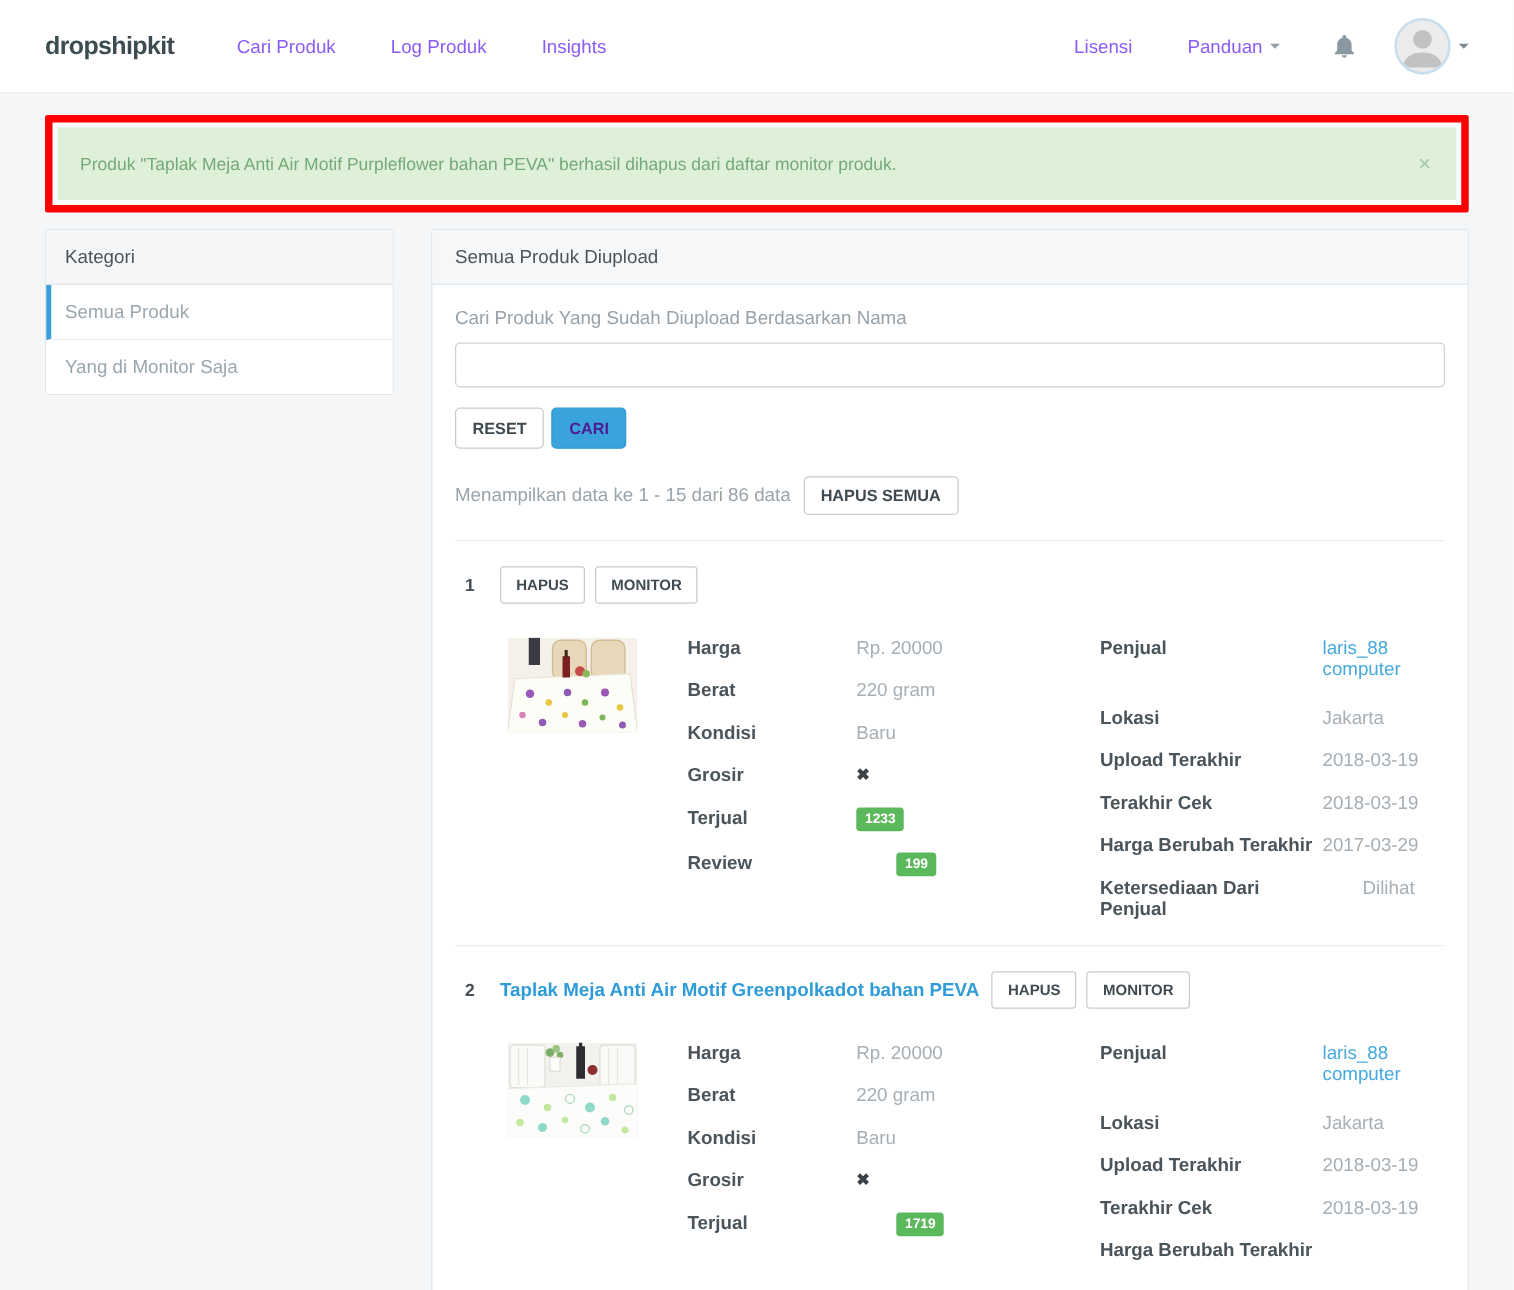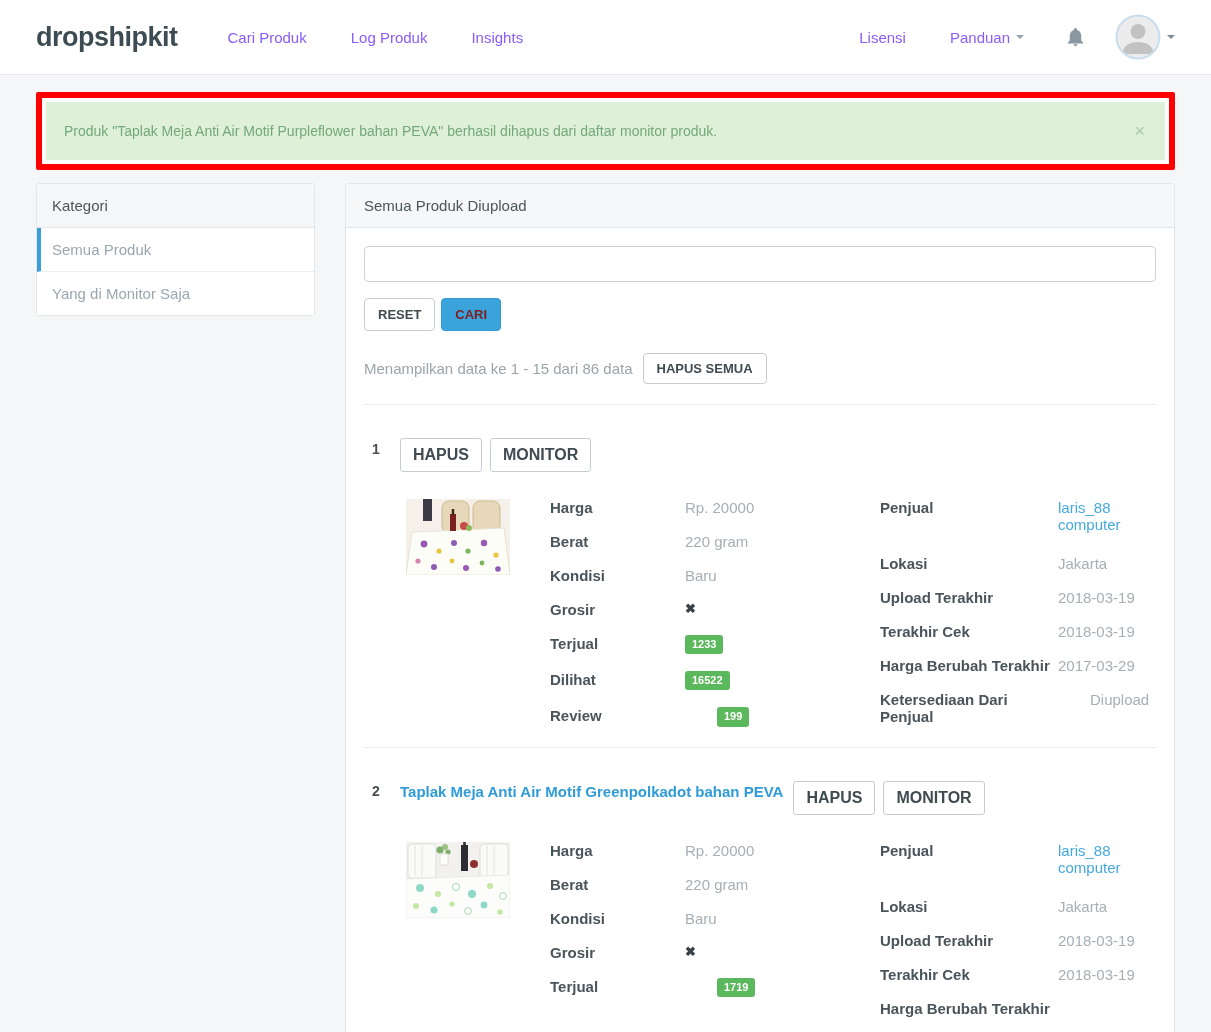--- a/index.html
+++ b/index.html
@@ -8,21 +8,21 @@
     width:1211px; height:1032px; overflow:hidden; position:relative;
     background:#f4f6f7; font-family:"Liberation Sans", sans-serif; color:#54616a;
   }
 
   
   .header {
     height:75px; background:#fff; border-bottom:1px solid #e5e9eb;
     display:flex; align-items:stretch; padding:0 0 0 36px;
   }
   .logo {
-    align-self:center; font-size:27px; font-weight:bold; color:#3d4b52;
+    align-self:center; font-size:20px; font-weight:bold; color:#3d4b52;
     letter-spacing:-0.5px; margin-right:28px; cursor:pointer;
   }
   .nav { display:flex; align-items:stretch; }
   .nav-item {
     display:flex; align-items:center; padding:0 22px;
     font-size:15px; color:#8b5cf6; cursor:pointer; white-space:nowrap;
   }
   .nav-item.active { background:#eef2f5; }
   .header-right { margin-left:auto; display:flex; align-items:stretch; padding-right:30px; }
   .caret {
@@ -76,31 +76,31 @@
   .search-label { font-size:15px; color:#97a2aa; margin-bottom:11px; }
   .search-input {
     width:100%; height:36px; border:1px solid #ccd2d6; border-radius:4px;
     padding:0 10px; font-size:14px; color:#54616a; outline:none; font-family:inherit;
   }
   .btn {
     display:inline-block; background:#fff; border:1px solid #c6cdd2; border-radius:4px;
     padding:9px 13px; font-size:13px; font-weight:bold; color:#3f4a51;
     font-family:inherit; cursor:pointer; line-height:1;
   }
-  .btn-primary { background:#3aa3dc; border-color:#3399d1; color:#7f1d1d; }
+  .btn-primary { background:#3aa3dc; border-color:#3399d1; color:#4c1d95; }
   .btn-row { margin-top:16px; display:flex; gap:6px; }
   .meta-row { margin-top:22px; display:flex; align-items:center; font-size:15px; color:#9aa4ab; }
   .meta-row .btn { margin-left:10px; padding:8px 13px; }
   .divider { border:none; border-top:1px solid #e9edef; margin:20px 0; }
 
   
   .product-head { display:flex; align-items:center; }
   .product-index { width:36px; flex:none; padding-left:8px; font-size:14px; font-weight:bold; color:#474f55; }
   .product-title { font-size:15px; font-weight:bold; color:#2f9cd8; cursor:pointer; margin-right:10px; }
-  .small-btn { padding:8px 12px; font-size:16px; border-radius:3px; margin-right:8px; flex:none;margin-top:13px; }
+  .small-btn { padding:8px 12px; font-size:12px; border-radius:3px; margin-right:8px; flex:none; }
 
   .product-detail { display:flex; margin-top:27px; padding-left:42px; }
   .product-image {
     width:104px; height:76px; flex:none; margin-right:40px; overflow:hidden;
   }
   .detail-left { width:330px; flex:none; }
   .detail-right { flex:1; }
   .detail-row { display:flex; align-items:flex-start; margin-bottom:17px; font-size:15px; }
   .detail-row:last-child { margin-bottom:0;gap:32px; }
   .detail-label { font-weight:bold; color:#4a545b; flex:none; }
@@ -166,20 +166,21 @@
   <div class="panel sidebar">
     <div class="sidebar-header">Kategori</div>
     <div class="sidebar-item active">Semua Produk</div>
     <div class="sidebar-item">Yang di Monitor Saja</div>
   </div>
 
   <div class="panel main">
     <div class="main-header">Semua Produk Diupload</div>
     <div class="main-body">
 
+      <div class="search-label">Cari Produk Yang Sudah Diupload Berdasarkan Nama</div>
       <input class="search-input" type="text" value="" style="">
 
       <div class="btn-row">
         <button class="btn">RESET</button>
         <button class="btn btn-primary">CARI</button>
       </div>
 
       <div class="meta-row">
         <span>Menampilkan data ke 1 - 15 dari 86 data</span>
         <button class="btn">HAPUS SEMUA</button>
@@ -235,24 +236,20 @@
             </div>
             <div class="detail-row">
               <span class="detail-label">Grosir</span>
               <span class="icon-x">✖</span>
             </div>
             <div class="detail-row">
               <span class="detail-label">Terjual</span>
               <span class="badge">1233</span>
             </div>
             <div class="detail-row">
-              <span class="detail-label">Dilihat</span>
-              <span class="badge">16522</span>
-            </div>
-            <div class="detail-row">
               <span class="detail-label">Review</span>
               <span class="badge">199</span>
             </div>
           </div>
           <div class="detail-right">
             <div class="detail-row" style="margin-bottom:22px;">
               <span class="detail-label">Penjual</span>
               <a class="detail-value link">laris_88 computer</a>
             </div>
             <div class="detail-row">
@@ -266,21 +263,21 @@
             <div class="detail-row">
               <span class="detail-label">Terakhir Cek</span>
               <span class="detail-value">2018-03-19</span>
             </div>
             <div class="detail-row">
               <span class="detail-label">Harga Berubah Terakhir</span>
               <span class="detail-value">2017-03-29</span>
             </div>
             <div class="detail-row">
               <span class="detail-label">Ketersediaan Dari Penjual</span>
-              <span class="detail-value">Diupload</span>
+              <span class="detail-value">Dilihat</span>
             </div>
           </div>
         </div>
       </div>
 
       <hr class="divider">
 
       
       <div>
         <div class="product-head">

